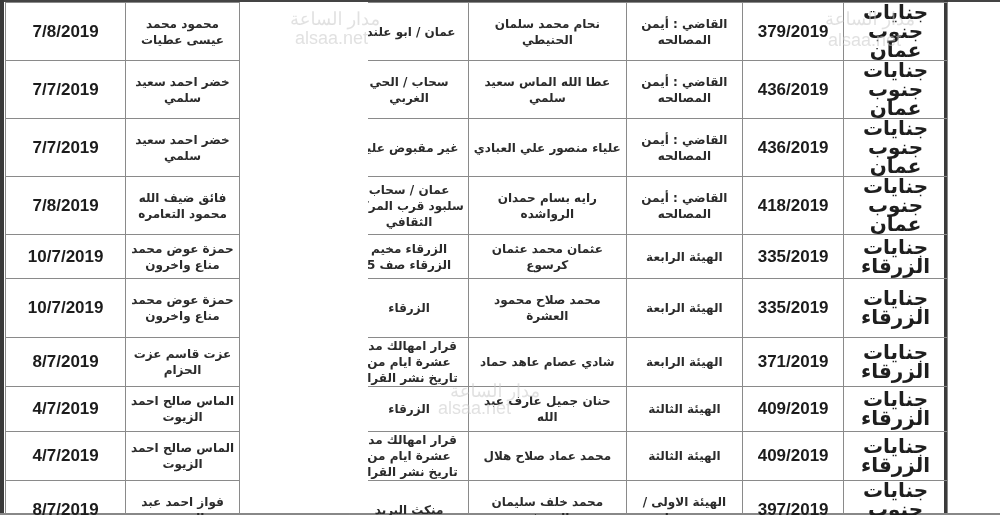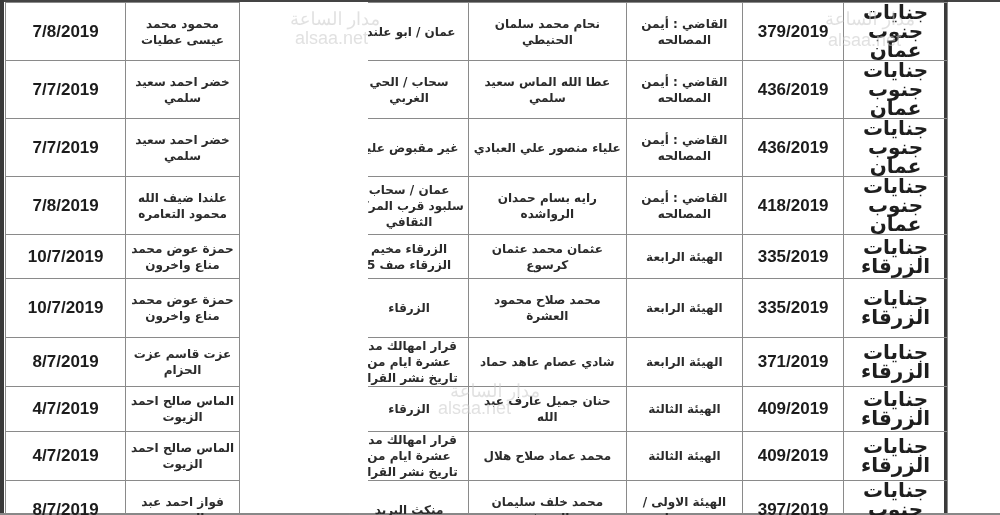--- a/index.html
+++ b/index.html
@@ -74,21 +74,21 @@
           <td>خضر احمد سعيد سلمي</td>
           <td class="blank"></td>
           <td>غير مقبوض عليه</td>
           <td>علياء منصور علي العبادي</td>
           <td>القاضي : أيمن المصالحه</td>
           <td class="num">436/2019</td>
           <td class="court">جنايات جنوب عمان</td>
         </tr>
         <tr style="height: 45px;">
           <td class="num">7/8/2019</td>
-          <td>علندا ضيف الله محمود التعامره</td>
+          <td>فائق ضيف الله محمود التعامره</td>
           <td class="blank"></td>
           <td>عمان / سحاب سلبود قرب المركز الثقافي</td>
           <td>رايه بسام حمدان الرواشده</td>
           <td>القاضي : أيمن المصالحه</td>
           <td class="num">418/2019</td>
           <td class="court">جنايات جنوب عمان</td>
         </tr>
         <tr style="height: 44px;">
           <td class="num">10/7/2019</td>
           <td>حمزة عوض محمد مناع واخرون</td>

